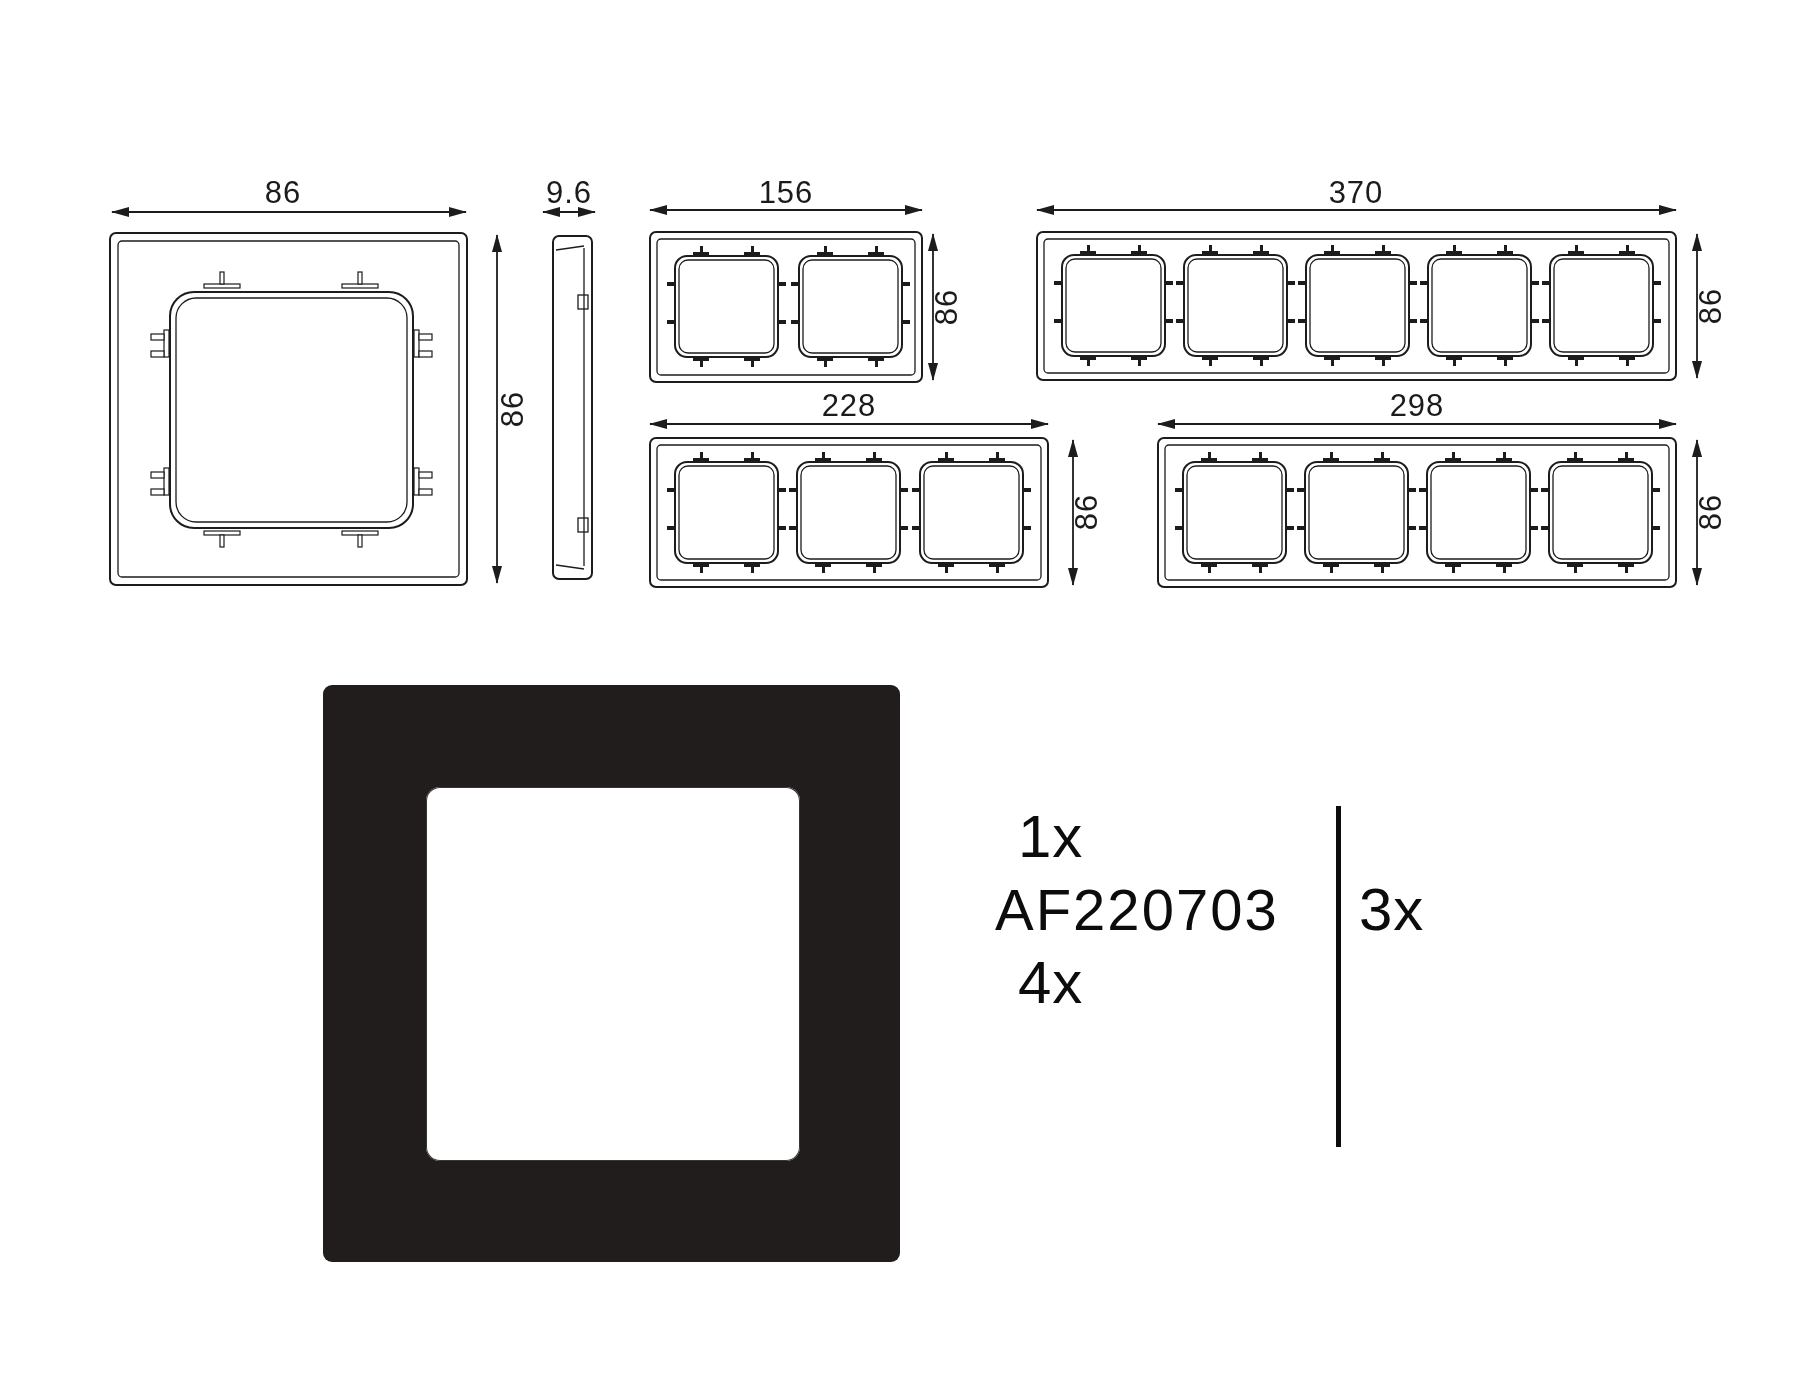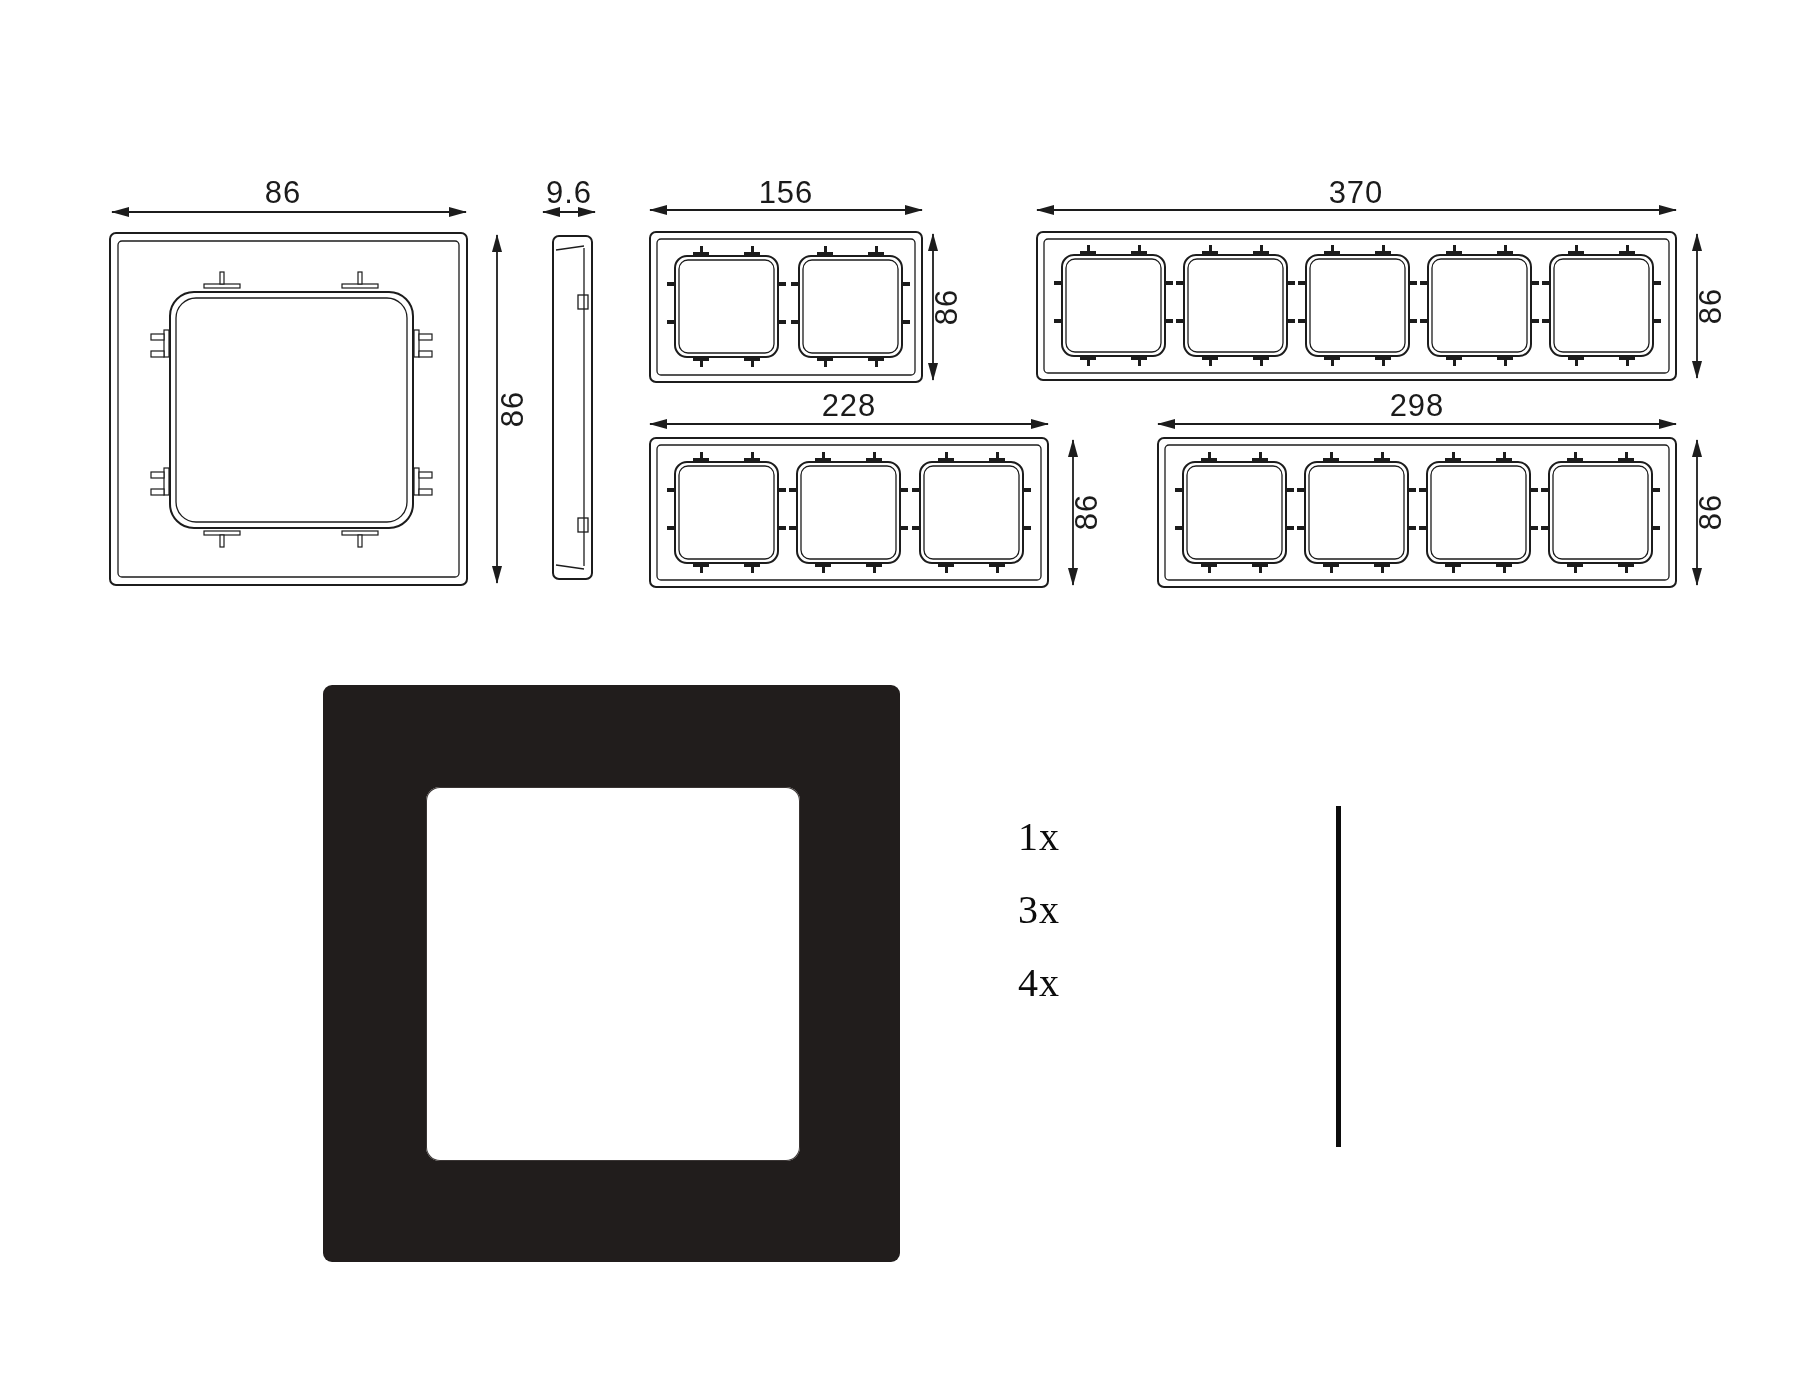--- a/index.html
+++ b/index.html
@@ -16,21 +16,21 @@
   
   .product-frame{position:absolute;left:323px;top:685px;width:577px;height:577px;
       background:#211d1c;border-radius:9px;}
   .product-window{position:absolute;left:103px;top:102px;width:374px;height:374px;
       background:#ffffff;border-radius:14px;box-shadow:inset 0 0 0 1px #3a3534;}
 
   
   .part-list{position:absolute;left:995px;top:800px;width:600px;}
   .part-row{display:flex;height:73px;align-items:center;}
   .part-code{width:341px;font-size:58px;letter-spacing:2px;color:#0c0c0c;}
-  .part-qty{padding-left:23px;font-size:40px;letter-spacing:1px;color:#0c0c0c;font-family:Liberation Serif, serif;}
+  .part-qty{padding-left:23px;font-size:60px;letter-spacing:1px;color:#0c0c0c;}
   .part-divider{position:absolute;left:1336px;top:806px;width:5px;height:341px;background:#0c0c0c;}
 </style>
 </head>
 <body>
 
 <div class="stage">
 
   
   <svg width="1800" height="1400" viewBox="0 0 1800 1400">
     <defs>
@@ -165,20 +165,21 @@
     <div class="product-window"></div>
   </div>
 
   
   <div class="part-divider"></div>
   <div class="part-list">
     <div class="part-row">
       <div class="part-qty">1x</div>
     </div>
     <div class="part-row">
+      <div class="part-code">AF220703</div>
       <div class="part-qty">3x</div>
     </div>
     <div class="part-row">
       <div class="part-qty">4x</div>
     </div>
   </div>
 
 </div>
 
 </body></html>

